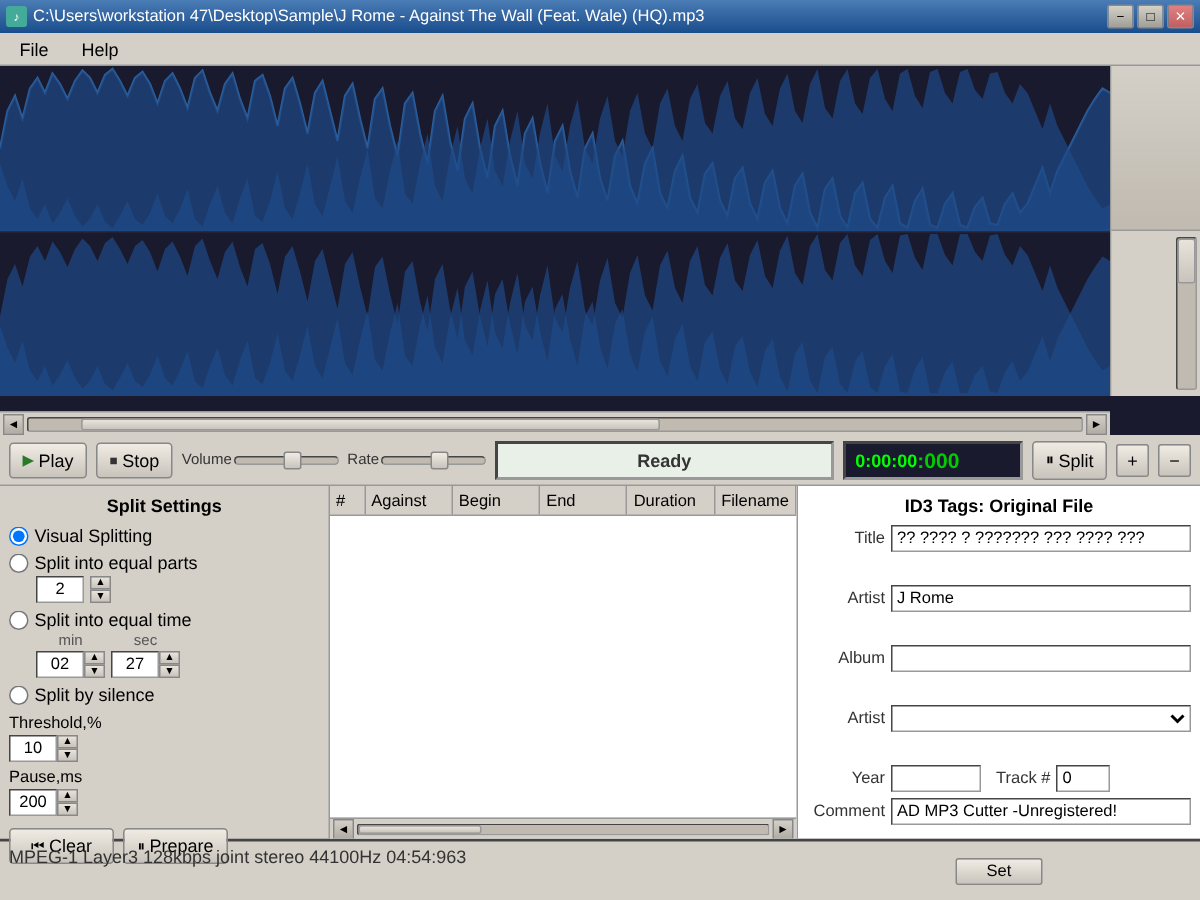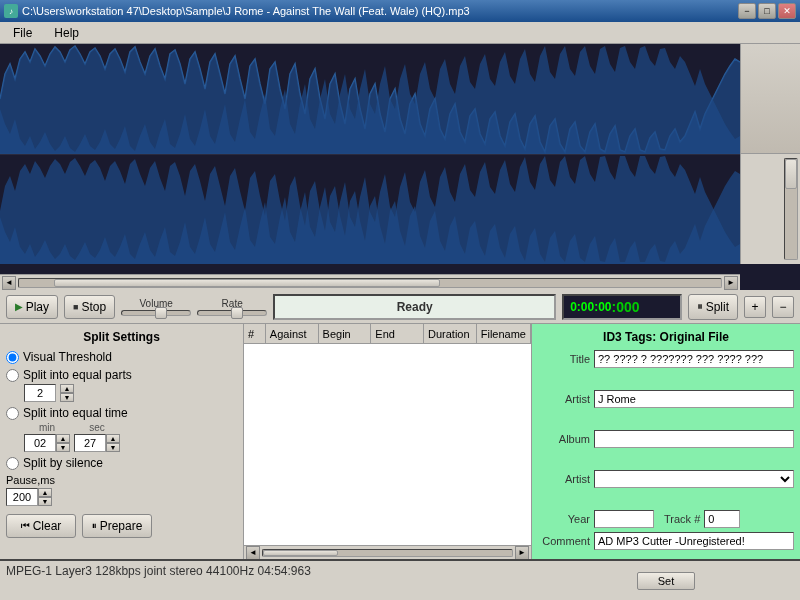--- a/index.html
+++ b/index.html
@@ -65,21 +65,21 @@
       display: flex;
       align-items: center;
       gap: 3px;
       padding: 0 8px;
       font-size: 11px;
       min-width: 50px;
       justify-content: center;
     }
     .slider-group {
       display: flex;
-      flex-direction: column;
+      flex-direction: row;
       align-items: center;
       gap: 1px;
     }
     .slider-label { font-size: 10px; color: #333; }
     .slider-track {
       width: 70px;
       height: 6px;
       background: #c0bab0;
       border: 1px inset #999;
       border-radius: 3px;
@@ -149,21 +149,21 @@
       font-size: 12px;
     }
 
     .main-content {
       display: flex;
       height: 235px;
     }
 
     
     .left-panel {
-      width: 244px;
+      width: 220px;
       background: #d4d0c8;
       border-right: 1px solid #999;
       padding: 6px;
     }
     .panel-title {
       font-weight: bold;
       text-align: center;
       margin-bottom: 6px;
       font-size: 12px;
     }
@@ -241,21 +241,21 @@
 
     .table-body {
       flex: 1;
       overflow-y: auto;
       overflow-x: hidden;
     }
 
     
     .right-panel {
       width: 268px;
-      background: #86efac;
+      background: #ffffff;
       padding: 6px;
     }
     .id3-title {
       font-weight: bold;
       text-align: center;
       margin-bottom: 6px;
       font-size: 12px;
     }
     .id3-row {
       display: flex;
@@ -528,21 +528,21 @@
 </div>
 
 <div class="main-content">
 
   <div class="left-panel">
     <div class="panel-title">Split Settings</div>
     <div class="radio-group">
 
       <div class="radio-item">
         <input type="radio" name="split" checked="" style="">
-        <span>Visual Threshold</span>
+        <span>Visual Splitting</span>
       </div>
 
       <div>
         <div class="radio-item">
           <input type="radio" name="split" style="">
           <span>Split into equal parts</span>
         </div>
         <div class="split-equal-parts">
           <input type="text" class="spin-input" value="2" style="">
           <div class="spin-arrows">
@@ -579,20 +579,30 @@
             </div>
           </div>
         </div>
       </div>
 
       <div>
         <div class="radio-item">
           <input type="radio" name="split" style="">
           <span>Split by silence</span>
         </div>
+        <div class="threshold-group">
+          <div class="threshold-label">Threshold,%</div>
+          <div style="display:flex;">
+            <input type="text" class="spin-input" value="10" style="">
+            <div class="spin-arrows">
+              <button class="spin-arrow">▲</button>
+              <button class="spin-arrow">▼</button>
+            </div>
+          </div>
+        </div>
         <div class="pause-group">
           <div class="threshold-label">Pause,ms</div>
           <div style="display:flex;">
             <input type="text" class="spin-input" value="200" style="">
             <div class="spin-arrows">
               <button class="spin-arrow">▲</button>
               <button class="spin-arrow">▼</button>
             </div>
           </div>
         </div>

